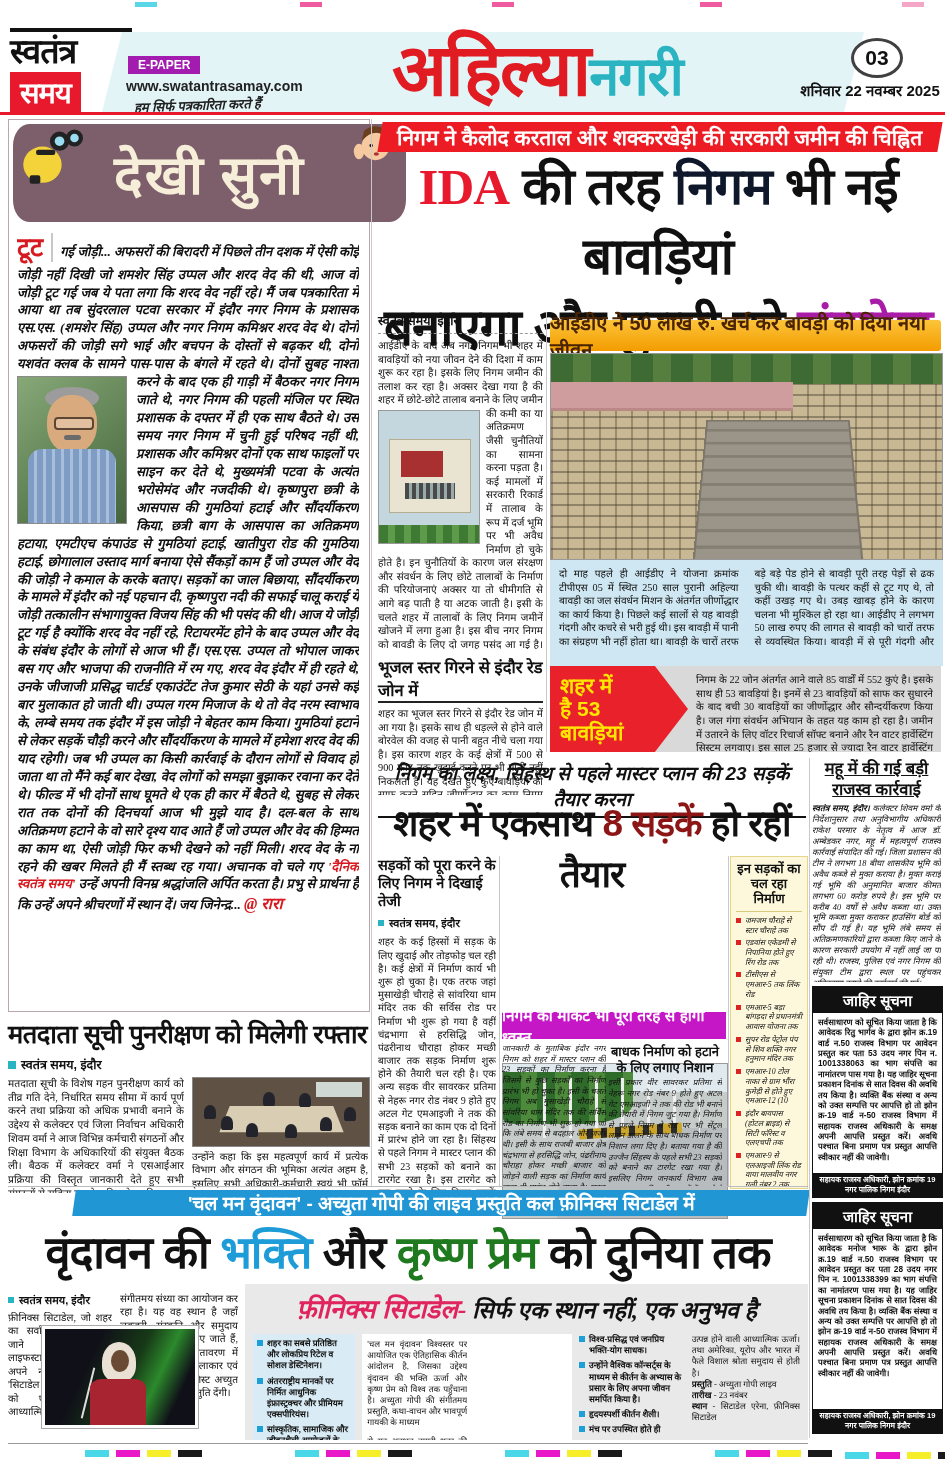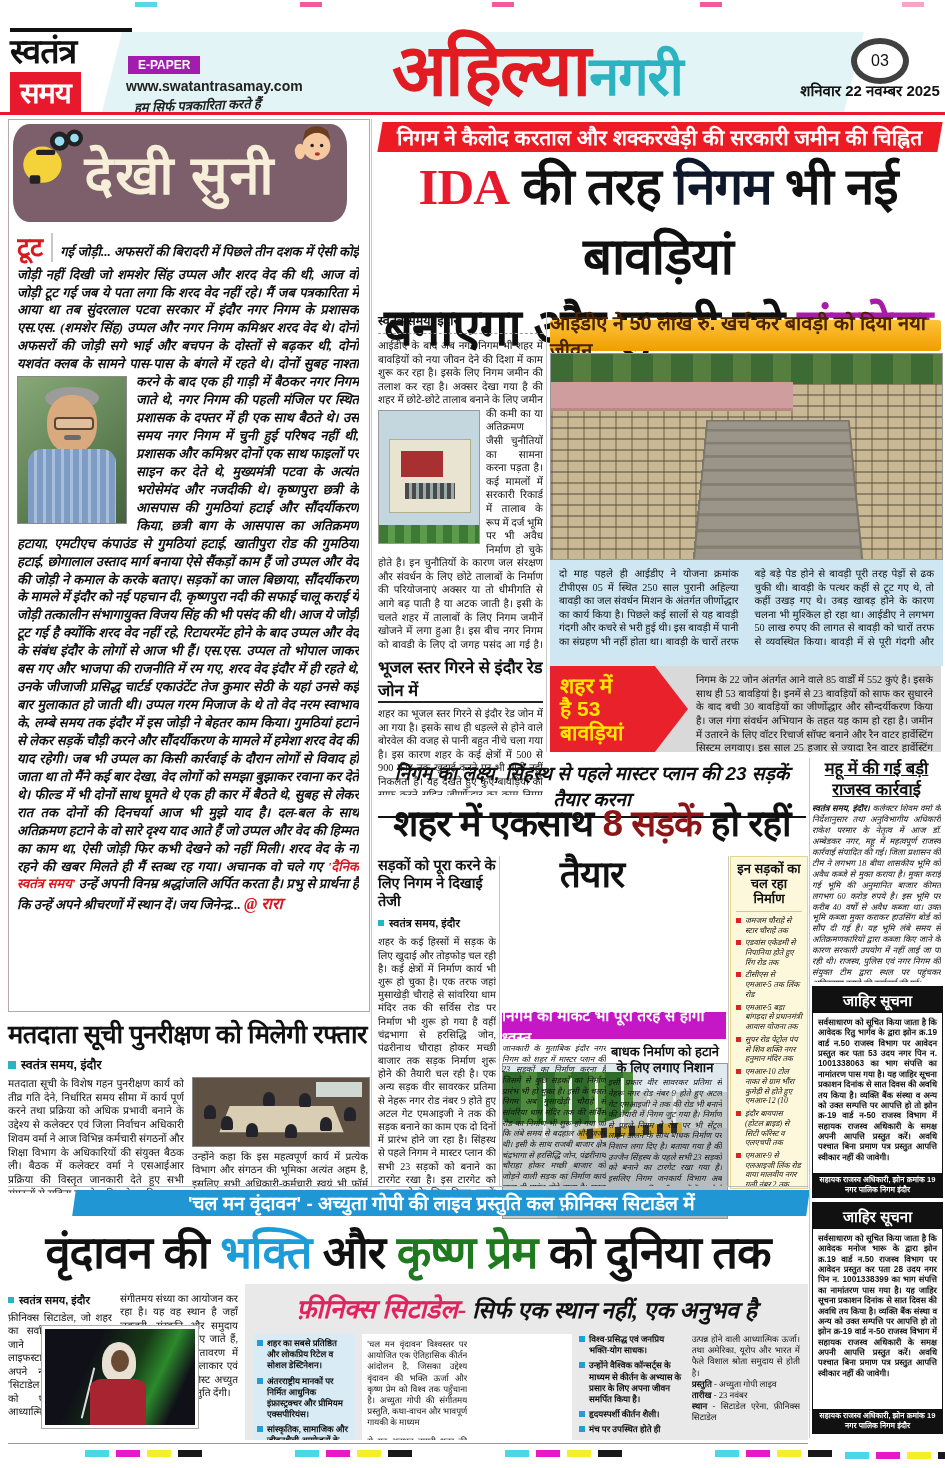--- a/index.html
+++ b/index.html
@@ -10,28 +10,28 @@
 
   
   .band{position:absolute;left:112px;top:32px;width:742px;height:80px;background:#e3f4f6;transform:skewX(-14deg);}
   .logo-top{font-size:34px;font-weight:800;color:#111;line-height:1.05;border-top:4px solid #111;padding-top:2px;letter-spacing:-1px;}
   .logo-bot{display:inline-block;background:#e8192c;color:#fff;font-size:29px;font-weight:800;padding:0 10px 2px 10px;margin-top:2px;letter-spacing:-1px;}
   .epaper{background:#a21caf;color:#fff;font-weight:700;font-size:12px;padding:2px 10px;display:inline-block;}
   .website{font-weight:700;font-size:14px;color:#222;}
   .tagline{font-family:"Liberation Serif",serif;font-style:italic;font-weight:700;font-size:13px;color:#222;transform:rotate(-2deg);}
   .ed-red{color:#e01b22;font-size:72px;font-weight:800;letter-spacing:-2px;}
   .ed-teal{color:#2ab3c0;font-size:54px;font-weight:800;letter-spacing:-1px;}
-  .oval{width:46px;height:34px;border:6px solid #404040;border-radius:50%;background:#fff;
-        display:flex;align-items:center;justify-content:center;font-size:16px;font-weight:400;}
+  .oval{width:46px;height:34px;border:3px solid #404040;border-radius:50%;background:#fff;
+        display:flex;align-items:center;justify-content:center;font-size:21px;font-weight:700;}
   .dateline{font-size:15px;font-weight:800;}
   .redline{position:absolute;left:0;top:112px;width:945px;height:3px;background:#e8192c;}
 
   
   .dekhi-box{border:1px solid #b9a7ad;background:#fff;}
-  .dekhi-banner{position:absolute;left:4px;top:4px;width:334px;height:98px;background:#7d5f6b;border-radius:16px/22px;
+  .dekhi-banner{position:absolute;left:4px;top:4px;width:393px;height:98px;background:#7d5f6b;border-radius:16px/22px;
       display:flex;align-items:center;justify-content:center;}
   .dekhi-title{color:#f6eed9;font-size:54px;font-weight:800;font-family:"Liberation Serif",serif;letter-spacing:2px;}
   .dekhi-body{position:absolute;left:8px;top:110px;width:342px;height:770px;overflow:hidden;
       font-family:"Liberation Serif",serif;font-weight:700;font-style:italic;font-size:13.1px;line-height:1.37;}
   .lead-word{color:#d71920;font-size:26px;font-weight:800;font-style:normal;padding-right:8px;border-right:2px solid #c8c8c8;margin-right:7px;}
   .red-inline{color:#d71920;}
   .portrait{float:left;width:108px;height:146px;margin:3px 9px 2px 0;border:1px solid #8a8a8a;
       background:linear-gradient(140deg,#87a877 0%,#5d7f52 60%,#46633e 100%);position:relative;overflow:hidden;}
   .portrait .head{position:absolute;left:29px;top:18px;width:50px;height:58px;border-radius:46%;background:#d9aa7e;}
   .portrait .hair{position:absolute;left:27px;top:10px;width:54px;height:22px;border-radius:50%;background:#9c9c9c;}

